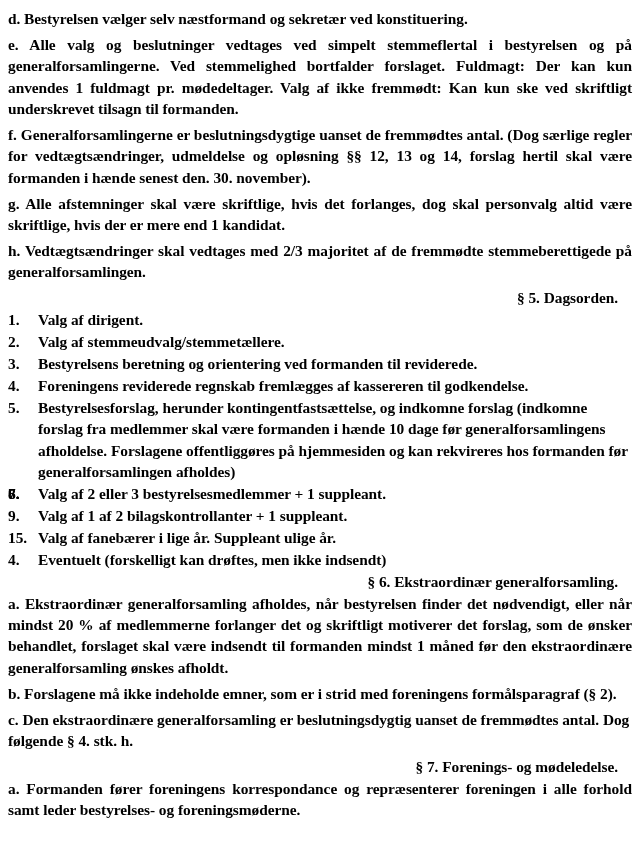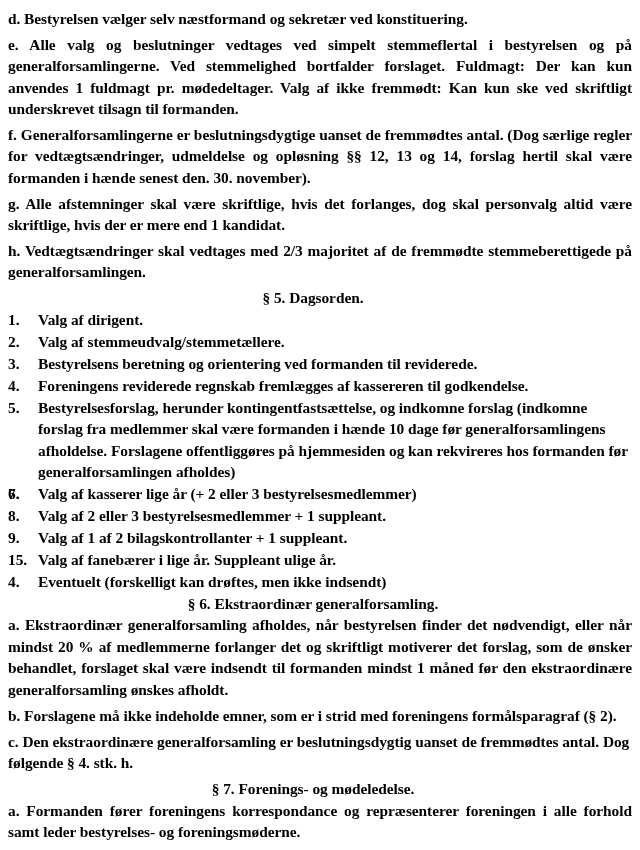--- a/index.html
+++ b/index.html
@@ -36,21 +36,21 @@
     text-align: justify;
     text-justify: inter-word;
     hyphens: none;
   }
   p.clause.last-ragged {
     text-align: left;
   }
   
   p.section-heading {
     margin: 0 0 0.5px 0;
-    text-align: center;
+    text-align: right;
     padding-right: 14px;
   }
   
   ol.agenda {
     list-style: none;
     margin: 0;
     padding: 0;
   }
   ol.agenda li {
     position: relative;
@@ -106,21 +106,20 @@
       </li>
       <li>
         <span class="num">5.</span>
         <span>Bestyrelsesforslag, herunder kontingentfastsættelse, og indkomne forslag (indkomne forslag fra medlemmer skal være formanden i hænde 10 dage før generalforsamlingens afholdelse. Forslagene offentliggøres på hjemmesiden og kan rekvireres hos formanden før generalforsamlingen afholdes)</span>
       </li>
       <li>
         <span class="num">6.</span>
       </li>
       <li>
         <span class="num">7.</span>
-        <span>Valg af kasserer lige år (+ 2 eller 3 bestyrelsesmedlemmer)</span>
       </li>
       <li>
         <span class="num">8.</span>
         <span>Valg af 2 eller 3 bestyrelsesmedlemmer + 1 suppleant.</span>
       </li>
       <li>
         <span class="num">9.</span>
         <span>Valg af 1 af 2 bilagskontrollanter + 1 suppleant.</span>
       </li>
       <li class="wide">

